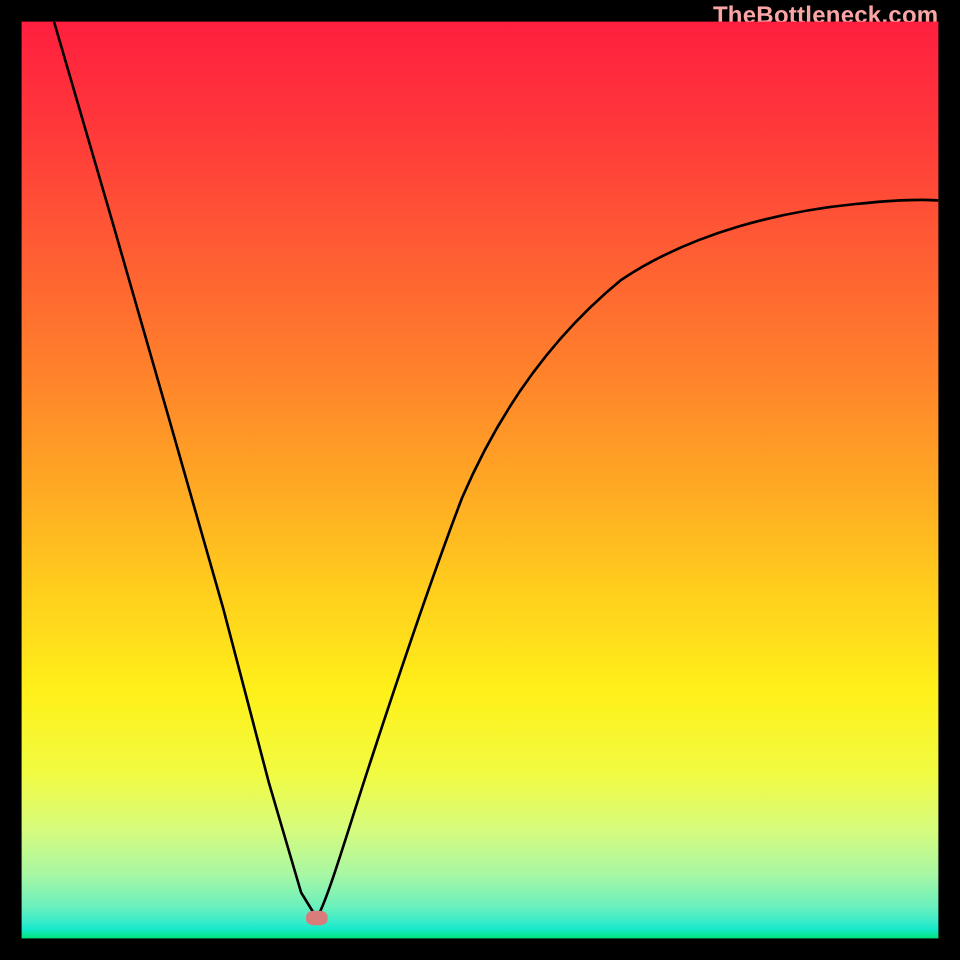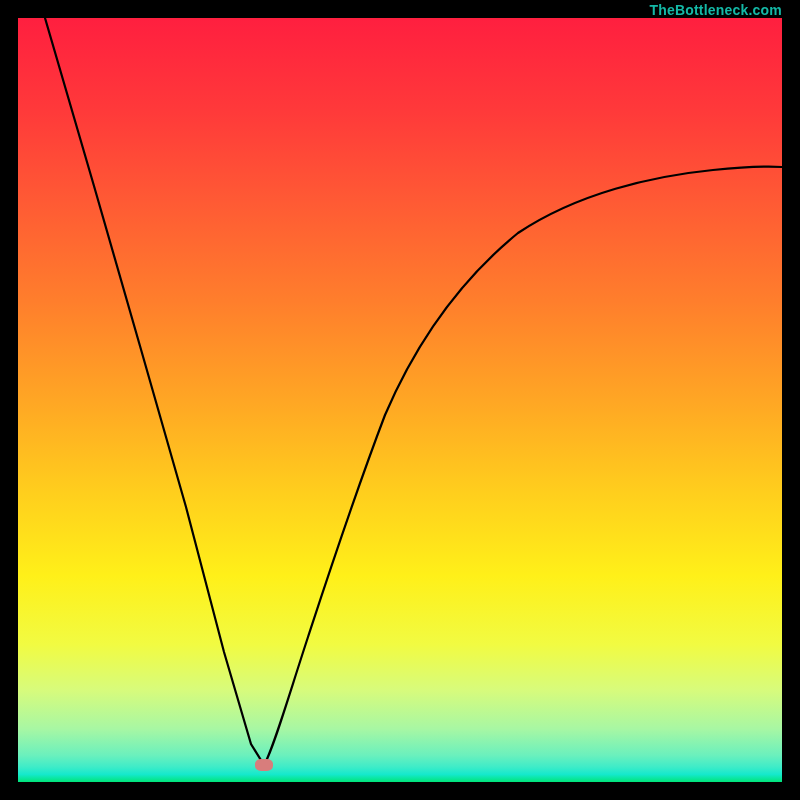--- a/index.html
+++ b/index.html
@@ -67,23 +67,23 @@
     height: 12px;
     background: #d87d7c;
     border-radius: 6px / 5px;
     transform: translate(-50%, -50%);
   }
   .watermark {
     position: absolute;
     top: 2px;
     right: 18px;
     font-family: Arial, Helvetica, sans-serif;
-    font-size: 14px;
+    font-size: 20px;
     font-weight: 600;
-    color: #14b8a6;
+    color: #fca5a5;
     letter-spacing: 0.2px;
     text-align: right;
     pointer-events: none;
   }
 </style>
 </head>
 <body>
 
 <div class="root">
   <div class="watermark">TheBottleneck.com</div>

